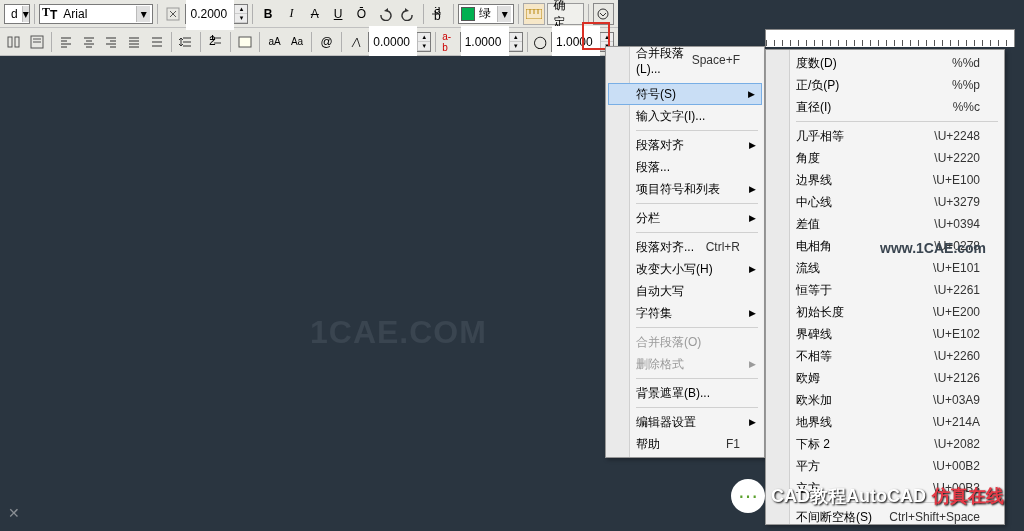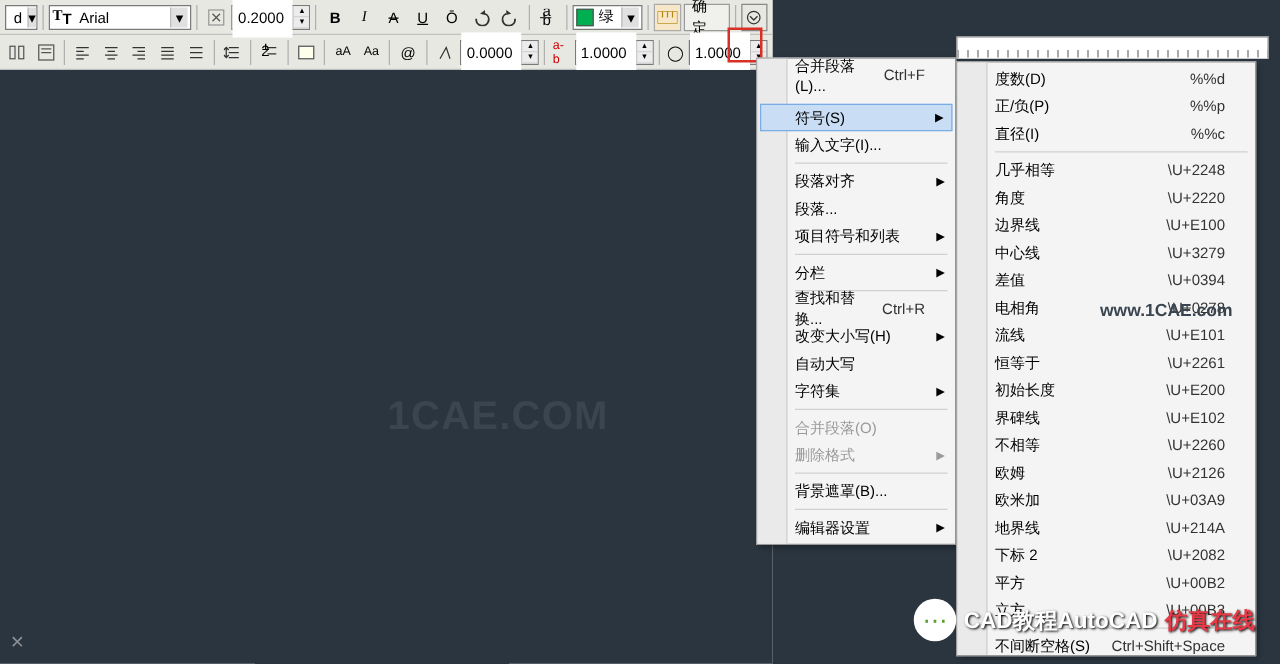--- a/index.html
+++ b/index.html
@@ -260,21 +260,21 @@
 
 <div class="ruler"></div>
 
 <div class="highlight-box hl1"></div>
 
 <div class="menu menu1">
   <div class="gutter"></div>
   <div id="menu1-items">
       <div class="item">
         <span>合并段落(L)...</span>
-        <span class="shortcut">Ctrl+F</span>
+        <span class="shortcut">Space+F</span>
       </div>
       <div class="item hl">
         <span>符号(S)</span>
         <span class="arrow">▶</span>
       </div>
       <div class="item">
         <span>输入文字(I)...</span>
       </div>
       <div class="msep"></div>
       <div class="item">
@@ -288,21 +288,21 @@
         <span>项目符号和列表</span>
         <span class="arrow">▶</span>
       </div>
       <div class="msep"></div>
       <div class="item">
         <span>分栏</span>
         <span class="arrow">▶</span>
       </div>
       <div class="msep"></div>
       <div class="item">
-        <span>查找和替换...</span>
+        <span>段落对齐...</span>
         <span class="shortcut">Ctrl+R</span>
       </div>
       <div class="item">
         <span>改变大小写(H)</span>
         <span class="arrow">▶</span>
       </div>
       <div class="item">
         <span>自动大写</span>
       </div>
       <div class="item">
@@ -318,20 +318,24 @@
         <span class="arrow">▶</span>
       </div>
       <div class="msep"></div>
       <div class="item">
         <span>背景遮罩(B)...</span>
       </div>
       <div class="msep"></div>
       <div class="item">
         <span>编辑器设置</span>
         <span class="arrow">▶</span>
+      </div>
+      <div class="item">
+        <span>帮助</span>
+        <span class="shortcut">F1</span>
       </div>
     </div>
 </div>
 
 <div class="menu menu2">
   <div class="gutter"></div>
   <div id="menu2-items">
       <div class="item">
         <span>度数(D)</span>
         <span class="shortcut">%%d</span>

